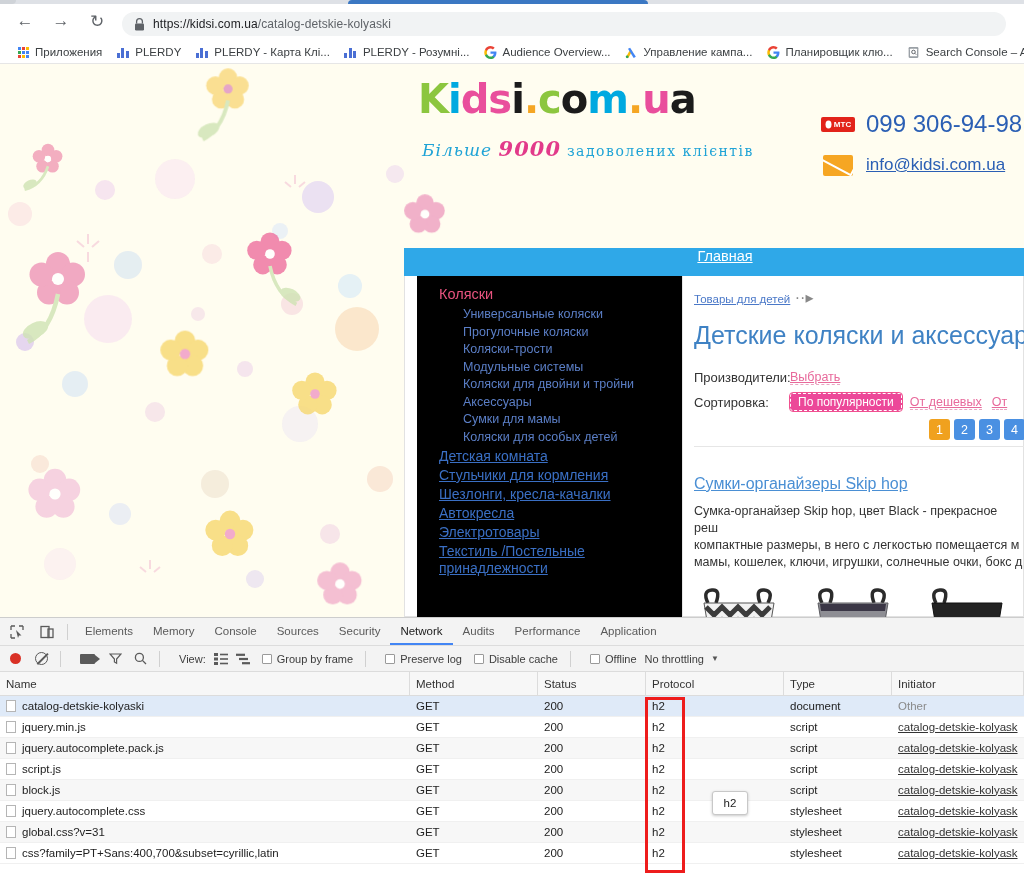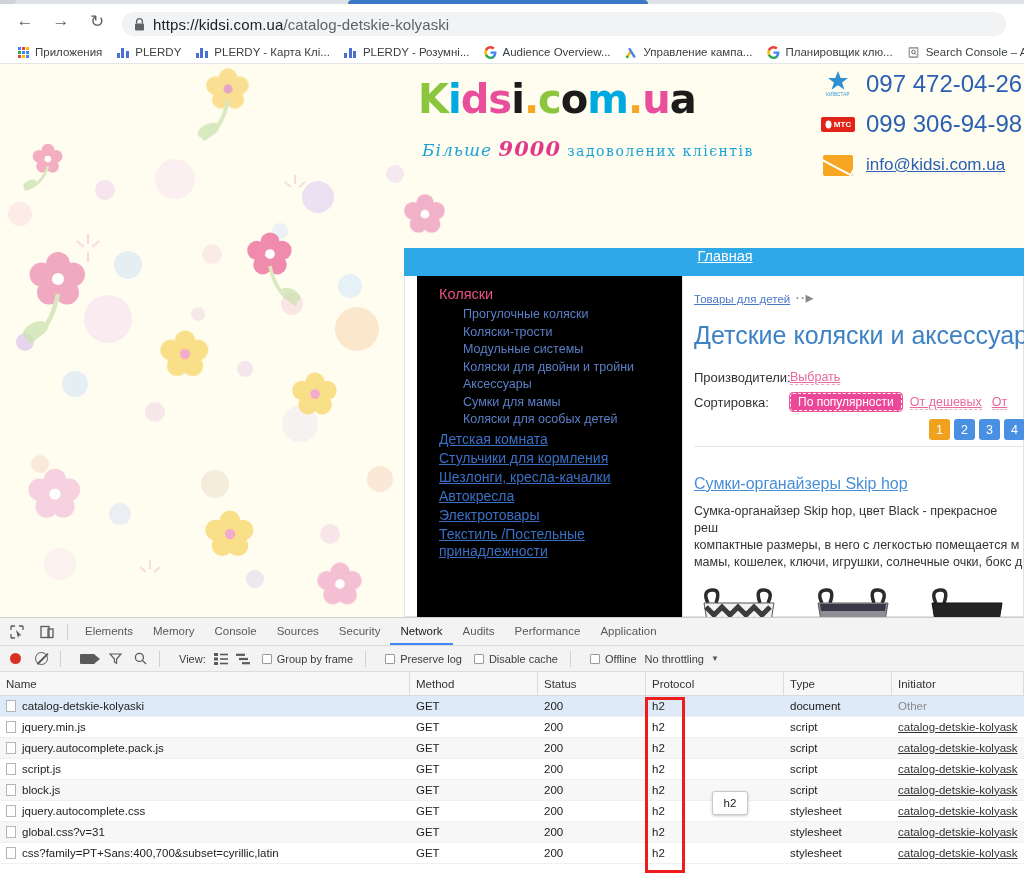--- a/index.html
+++ b/index.html
@@ -16,21 +16,21 @@
   #tabstrip .tab-blue { position:absolute; left:348px; top:0; width:300px; height:4px; background:#3b78c3; border-radius:4px 4px 0 0;}
   #tabstrip .tab-ear { position:absolute; left:0px; top:0; width:16px; height:4px; background:#cfd3d8; border-radius:0 0 8px 0;}
 
   #navbar { position:absolute; left:0; top:4px; width:1024px; height:34px; background:#fff; display:flex; align-items:center; }
   .nav-btn { width:30px; height:30px; margin-left:6px; display:flex; align-items:center; justify-content:center;
              color:#5f6368; font-size:17px; border-radius:50%; cursor:default; }
   .nav-btn.first { margin-left:10px; }
   #omnibox { position:absolute; left:122px; top:8px; width:884px; height:24px;
              background:#f1f3f4; border-radius:12px; display:flex; align-items:center; padding:0 12px; }
   #omnibox .lock { margin-right:8px; display:flex; }
-  #url { font-size:15px; color:#202124; white-space:nowrap; letter-spacing:.1px; }
+  #url { font-size:12px; color:#202124; white-space:nowrap; letter-spacing:.1px; }
   #url .host { color:#202124; }
   #url .path { color:#5f6368; }
 
   #bookmarks { position:absolute; left:0; top:38px; width:1024px; height:26px; background:#fff;
                display:flex; align-items:flex-end; border-bottom:1px solid #e6e6e6; }
   .bm { display:flex; align-items:center; height:22px; padding:0 6px; margin-left:2px; cursor:default; }
   .bm:first-child { margin-left:10px; }
   .bm-label { font-size:11.5px; color:#3c4043; white-space:nowrap; margin-left:5px; }
   .bm-ico { width:14px; height:14px; display:flex; align-items:center; justify-content:center; flex:0 0 14px; }
 
@@ -405,30 +405,20 @@
   </div>
 
   <div id="site">
 
     <div id="site-head">
       <div id="logo"><span style="color: rgb(140, 198, 63);">K</span><span style="color: rgb(0, 169, 224);">i</span><span style="color: rgb(233, 78, 156);">d</span><span style="color: rgb(233, 78, 156);">s</span><span style="color: rgb(27, 27, 27);">i</span><span style="color: rgb(245, 166, 35);">.</span><span style="color: rgb(140, 198, 63);">c</span><span style="color: rgb(27, 27, 27);">o</span><span style="color: rgb(0, 169, 224);">m</span><span style="color: rgb(245, 166, 35);">.</span><span style="color: rgb(233, 78, 156);">u</span><span style="color: rgb(27, 27, 27);">a</span></div>
       <div id="tagline">
         <span>Більше </span><b>9000</b><em> задоволених клієнтів</em>
       </div>
 
-      <div class="contact-row c1">
-        <span class="op-badge ks">
-          <svg width="22" height="21" viewBox="0 0 22 21">
-              <path d="M11 0l2.7 7.1H21l-5.9 4.4 2.3 7.3L11 14.3 4.6 18.8l2.3-7.3L1 7.1h7.3z" fill="#2f8fd0"></path>
-            </svg>
-          <span style="font-size:4.5px;letter-spacing:.2px;color:#2f8fd0;">КИЇВСТАР</span>
-        </span>
-        <span class="phone">097 472-04-26</span>
-
-      </div>
 
       <div class="contact-row c2">
         <span class="op-badge">
           <span class="mts-badge">
               <svg width="7" height="9" viewBox="0 0 7 9">
                 <ellipse cx="3.5" cy="4.5" rx="3" ry="4" fill="#fff"></ellipse>
               </svg>
               <span>МТС</span>
             </span>
         </span>
@@ -450,20 +440,21 @@
       <a href="#">Вопросы и отзывы</a>
       <a href="#"><span class="pct">%</span><span>Скидки</span></a>
 
     </div>
 
     <div id="content-card">
 
       <div id="cat-col">
         <div class="cat-head">Коляски</div>
         <div class="sub">
+          <div>Универсальные коляски</div>
           <div>Прогулочные коляски</div>
           <div>Коляски-трости</div>
           <div>Модульные системы</div>
           <div>Коляски для двойни и тройни</div>
           <div>Аксессуары</div>
           <div>Сумки для мамы</div>
           <div>Коляски для особых детей</div>
         </div>
         <a class="cat-link" href="#">Детская комната</a>
         <a class="cat-link" href="#">Стульчики для кормления</a>

